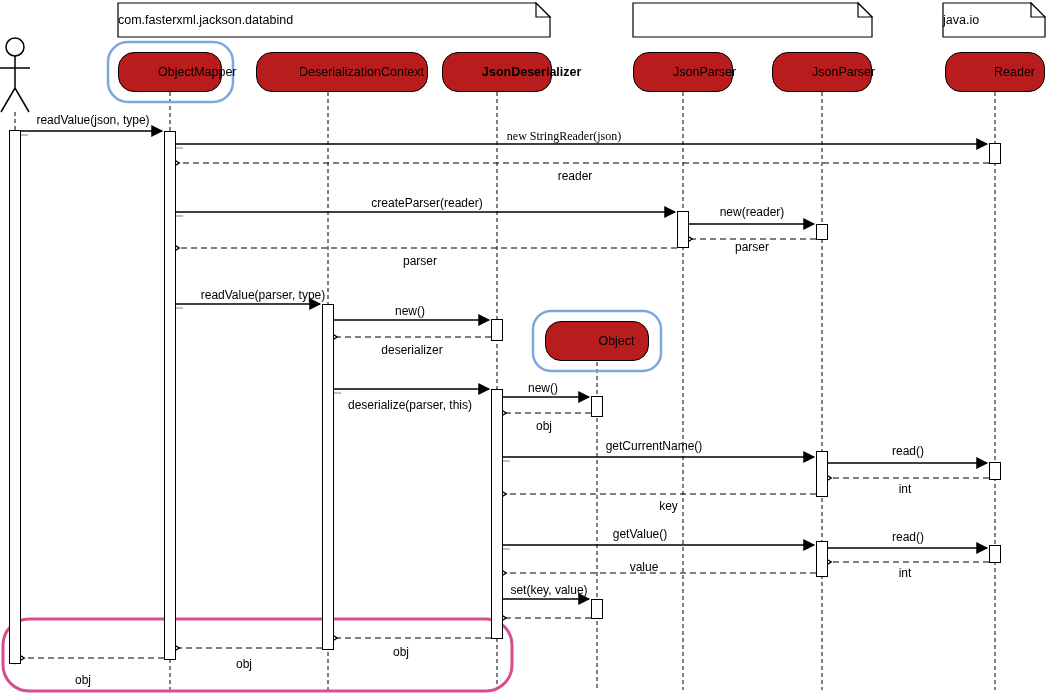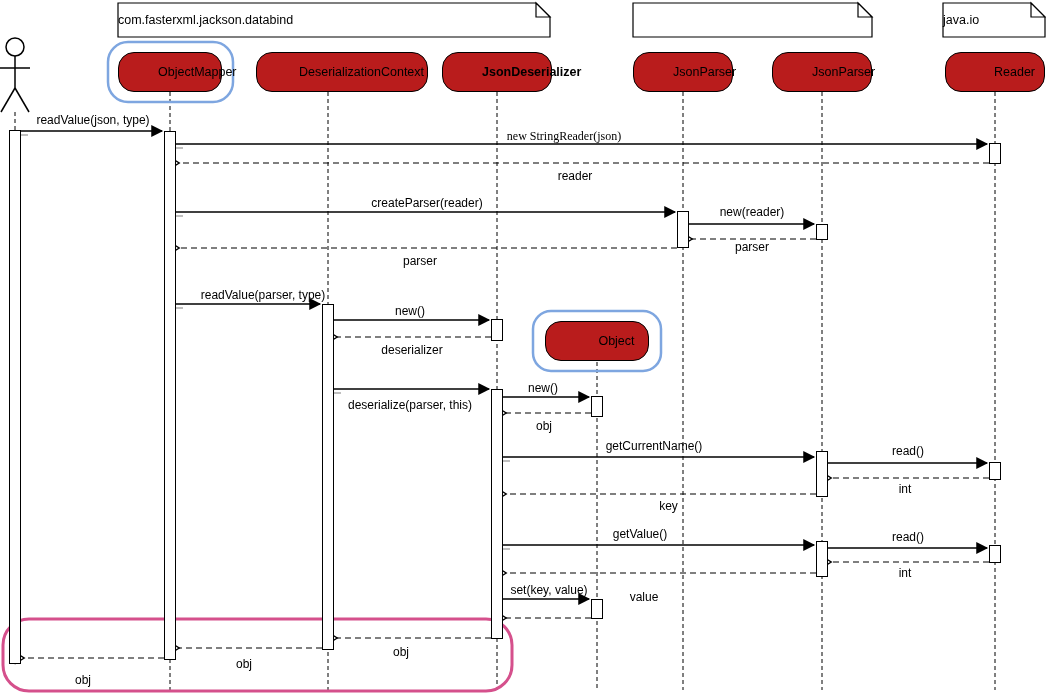--- a/index.html
+++ b/index.html
@@ -145,19 +145,19 @@
   <div class="msg" style="left:410px;top:372px;margin-top:26px;">deserialize(parser, this)</div>
   <div class="msg" style="left:543px;top:381px;">new()</div>
   <div class="msg" style="left:544px;top:419px;">obj</div>
   <div class="msg" style="left:654px;top:439px;">getCurrentName()</div>
   <div class="msg" style="left:908px;top:444px;">read()</div>
   <div class="msg" style="left:905px;top:482px;">int</div>
   <div class="msg" style="left:652px;top:499px;padding-left:33px;">key</div>
   <div class="msg" style="left:640px;top:527px;">getValue()</div>
   <div class="msg" style="left:908px;top:530px;">read()</div>
   <div class="msg" style="left:905px;top:566px;">int</div>
-  <div class="msg" style="left:644px;top:590px;">value</div>
+  <div class="msg" style="left:644px;top:560px;">value</div>
   <div class="msg" style="left:549px;top:583px;">set(key, value)</div>
   <div class="msg" style="left:401px;top:645px;">obj</div>
   <div class="msg" style="left:244px;top:657px;">obj</div>
   <div class="msg" style="left:83px;top:673px;">obj</div>
 
 </div>
 
 </body></html>

